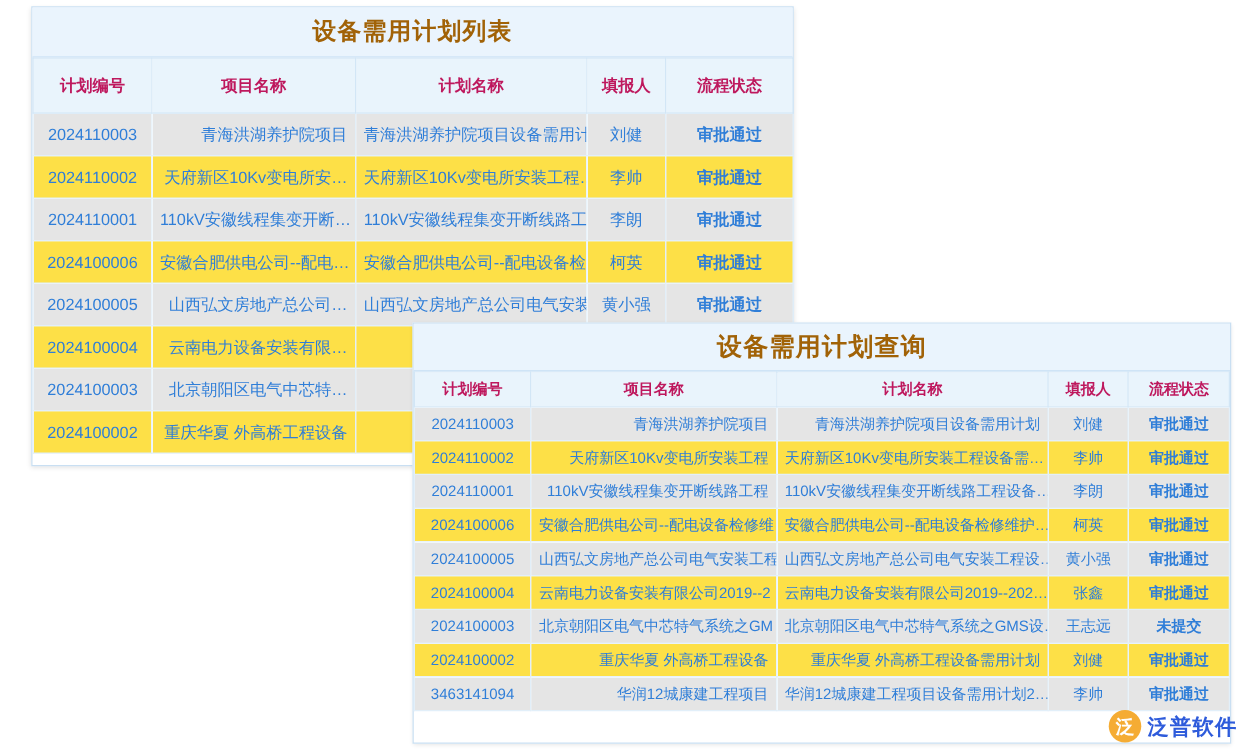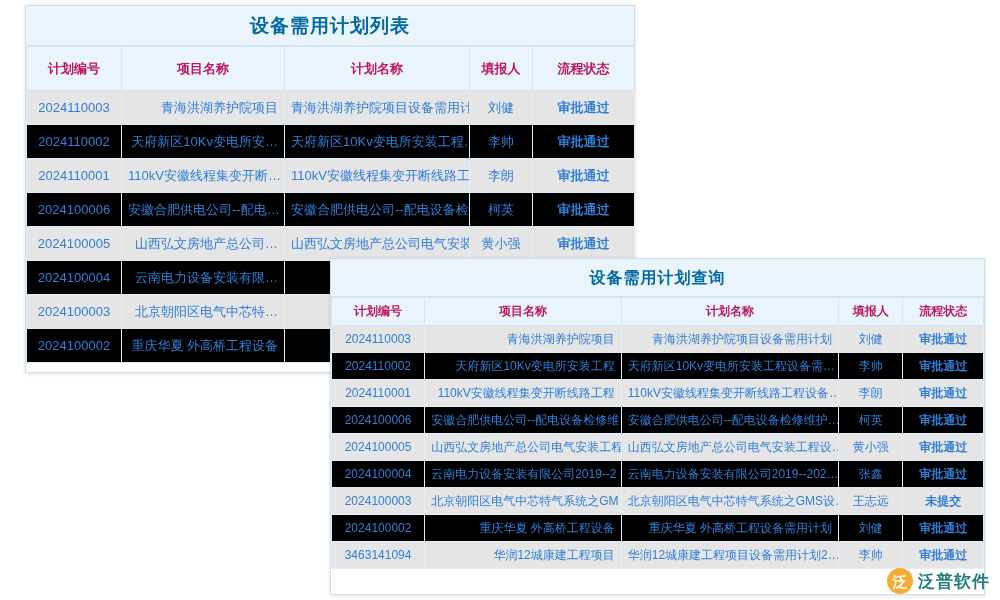--- a/index.html
+++ b/index.html
@@ -18,21 +18,21 @@
   
   .panel {
     position: absolute;
     background: #ffffff;
     border: 1px solid #c9dff2;
     box-shadow: 0 1px 4px rgba(0,0,0,0.12);
     box-sizing: border-box;
   }
   .panel-title {
     background: #eaf4fd;
-    color: #0369a1;
+    color: #a16207;
     font-size: 19px;
     font-weight: bold;
     text-align: center;
     letter-spacing: 1px;
     border-bottom: 1px solid #cfe4f6;
     box-sizing: border-box;
   }
   table.grid {
     width: 100%;
     border-collapse: collapse;
@@ -51,21 +51,21 @@
   table.grid td {
     border: 1px solid #e2eff9;
     color: #2f7ed8;
     white-space: nowrap;
     overflow: hidden;
     text-overflow: clip;
     box-sizing: border-box;
   }
   td.c-center { text-align: center; }
   td.c-left { text-align: right; }
-  .row-alt td { background: #000000; margin-left: 33px; }
+  .row-alt td { background: #fde047; margin-left: 33px; }
   .row-norm td { background: #e5e5e5; }
   .st-pass { color: #2f7ed8; font-weight: bold; }
   .st-wait { color: #e2662b; font-weight: bold; margin-top: 15px; }
 
   
   #win-list {
     left: 25px;
     top: 5px;
     width: 610px;
     height: 368px;
@@ -88,21 +88,21 @@
   
   #win-query {
     left: 330px;
     top: 258px;
     width: 655px;
     height: 337px;
   }
   #win-query .panel-title {
     height: 38px;
     line-height: 38px;
-    font-size: 16px;
+    font-size: 20px;
   }
   #win-query table.grid th {
     height: 28px;
     font-size: 12px;
     padding: 0 2px;
   }
   #win-query table.grid td {
     height: 27px;
     font-size: 12px;
     padding: 0 6px;
@@ -126,21 +126,21 @@
     background: #f5a623;
     color: #ffffff;
     font-size: 15px;
     font-weight: bold;
     display: flex;
     align-items: center;
     justify-content: center;
     line-height: 1;
   }
   #watermark .wm-text {
-    color: #0f766e;
+    color: #1d4ed8;
     font-size: 17px;
     font-weight: bold;
     letter-spacing: 1px;
   }
 </style>
 </head>
 <body>
 
 <div class="panel" id="win-list">
   <div class="panel-title">设备需用计划列表</div>

